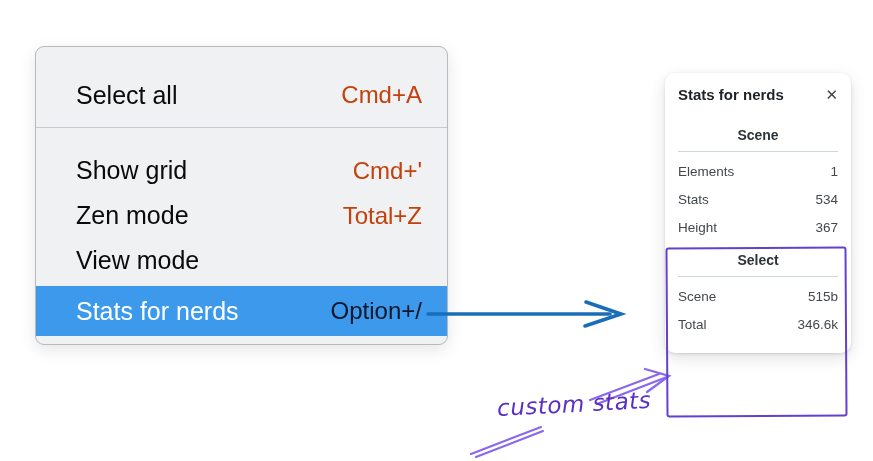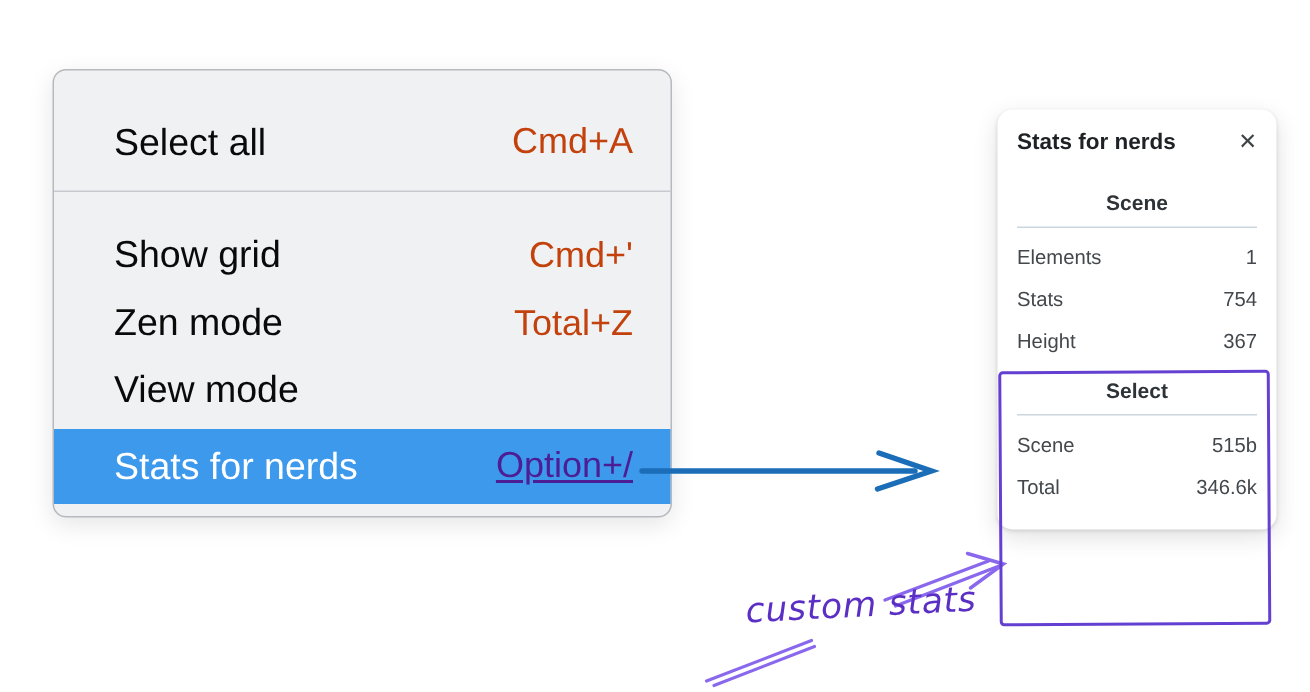--- a/index.html
+++ b/index.html
@@ -16,21 +16,21 @@
   }
   .menu-item {
     display:flex; align-items:center; justify-content:space-between;
     padding:0 25px 0 40px; font-size:25px; color:#0a0a0a; height:45px;
     cursor:default;
   }
   .menu-item.tall { height:64px; }
   .menu-item .shortcut { color:#c2410c; font-size:24px; }
   .menu-divider { border-top:1.5px solid #c6cace; margin:0 0 20px 0; }
   .menu-item.highlighted { background:#3d99ec; color:#ffffff; height:50px; margin-top:3px; }
-  .menu-item.highlighted .shortcut { color:#4c1d95;text-decoration:underline; }
+  .menu-item.highlighted .shortcut { color:#0f172a; }
 
   
   .panel {
     position:absolute; left:665px; top:73px; width:186px;
     background:#ffffff; border-radius:10px;
     box-shadow:0 1px 3px rgba(0,0,0,0.12), 0 5px 16px rgba(0,0,0,0.12);
     padding:13px 13px 14px 13px; color:#43484d;
   }
   .panel-header { display:flex; justify-content:space-between; align-items:center; }
   .panel-title { font-size:15px; font-weight:bold; color:#1e2226; }
@@ -95,21 +95,21 @@
 
     <div class="section sec-scene">
       <div class="section-title">Scene</div>
       <hr>
       <div class="stat-row">
         <span>Elements</span>
         <span>1</span>
       </div>
       <div class="stat-row">
         <span>Stats</span>
-        <span>754</span>
+        <span>534</span>
       </div>
       <div class="stat-row">
         <span>Height</span>
         <span>367</span>
       </div>
     </div>
 
     <div class="section sec-storage">
       <div class="section-title">Select</div>
       <hr>

